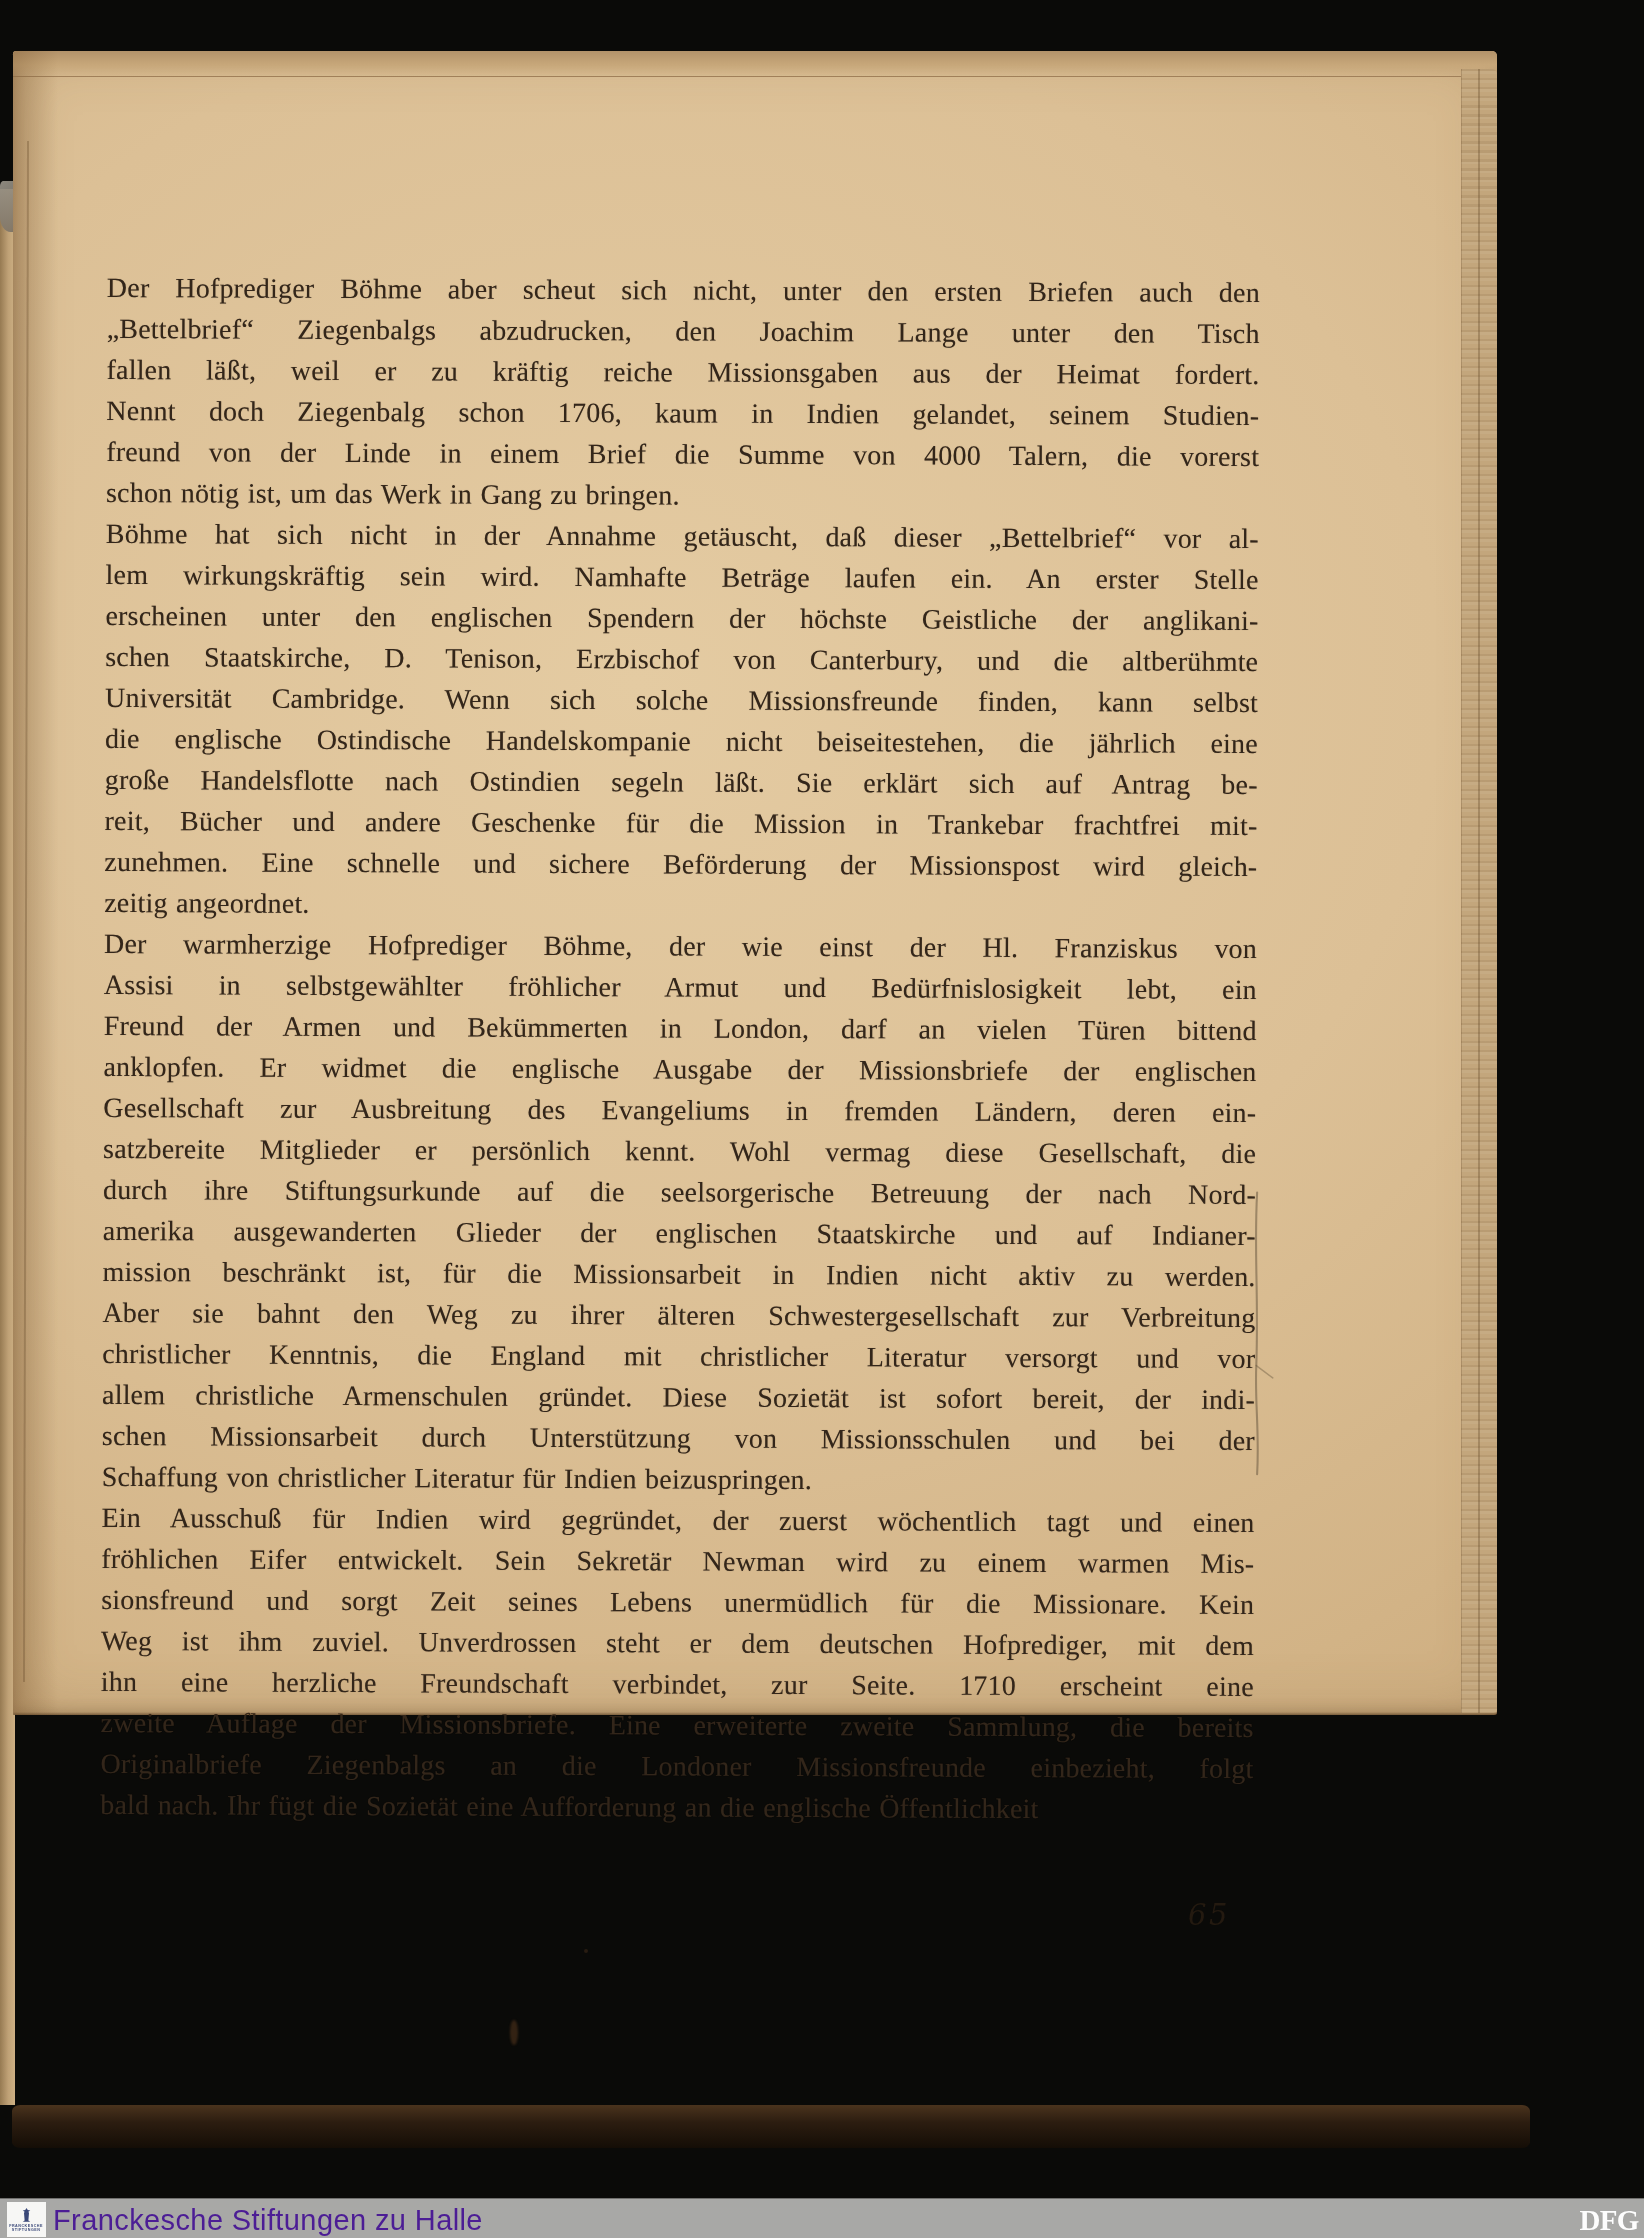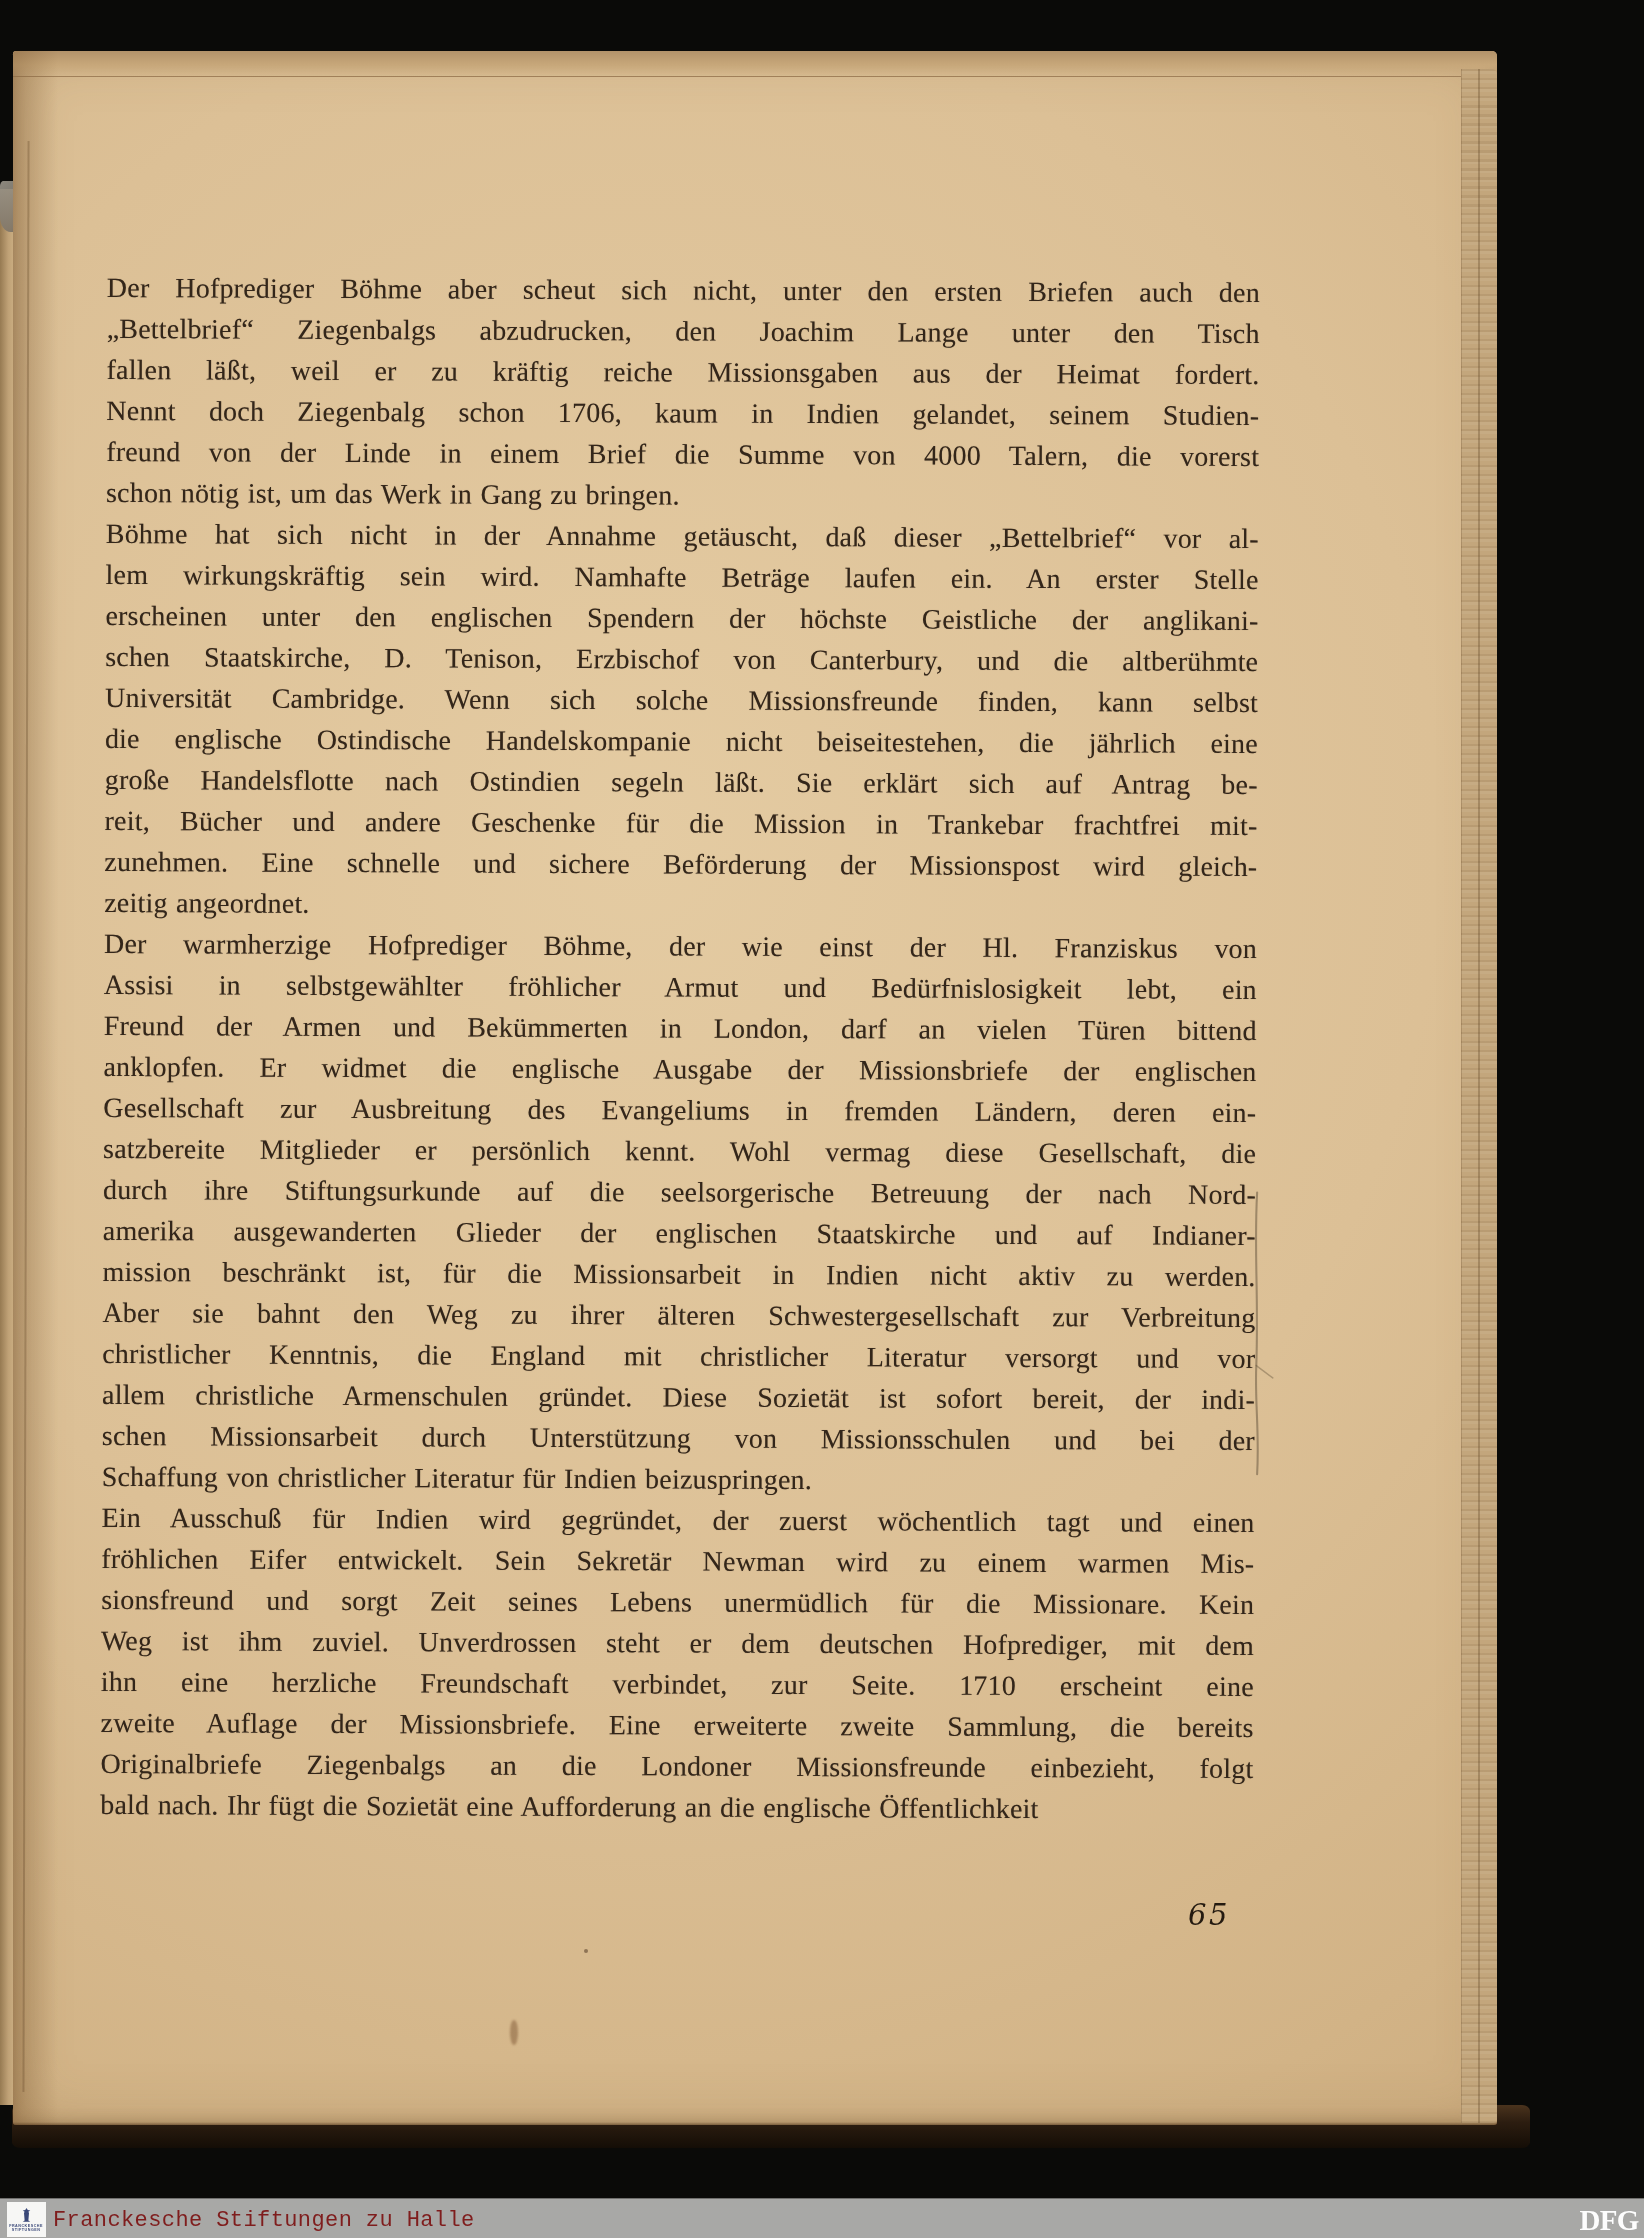--- a/index.html
+++ b/index.html
@@ -15,21 +15,21 @@
     background:linear-gradient(135deg,#9a958a,#7d7467 70%,#57503f);
     border-radius:10% 60% 40% 30%;opacity:.9;}
 
   
   .cover-strip{position:absolute;left:11.5px;top:2105px;width:1518px;height:43px;
     background:linear-gradient(to bottom,#4a3категория;);
     background:linear-gradient(to bottom,#4a331d 0%,#2c1d10 40%,#140d06 100%);
     border-radius:8.2px/5.8px;}
 
   
-  .page{position:absolute;left:13px;top:51px;width:1484px;height:2074px;
+  .page{position:absolute;left:13px;top:51px;width:1484px;height:1664px;
     background:radial-gradient(ellipse 120% 90% at 42% 38%,#e4cba2 0%,#dcc096 45%,#d2b386 75%,#c8a678 100%);
     box-shadow:inset 0 0 58px rgba(120,85,45,.28), inset 0 -5px 11.5px rgba(90,60,30,.25);
     border-radius:3.3px 5px 3.3px 3.3px;}
   .page::after{content:"";position:absolute;left:0;right:0;bottom:0;height:3.3px;
     background:linear-gradient(to top,rgba(70,45,20,.5),rgba(70,45,20,0));}
 
   .page-top-edge{position:absolute;left:0;right:0;top:0;height:25px;
     background:linear-gradient(to bottom,#b3936a 0%,#c7a77a 55%,rgba(199,167,122,0) 100%);
     border-bottom:0.8px solid rgba(110,80,45,.28);border-radius:3.3px 5px 0 0;}
 
@@ -64,21 +64,21 @@
 
   
   .footer-bar{position:absolute;left:0;top:2198px;width:1645px;height:41px;background:#a8a8a6;
     border-top:0.8px solid #6f6f6d;}
   .logo-box{position:absolute;left:6.6px;top:3.3px;width:39px;height:35px;background:#f7f7f5;
     display:flex;flex-direction:column;align-items:center;justify-content:center;gap:0.8px;}
   .logo-caption{display:flex;flex-direction:column;align-items:center;line-height:4.1px;}
   .logo-caption span{font-family:"Liberation Sans",sans-serif;font-size:3.7px;letter-spacing:0.5px;
     color:#3a4878;font-weight:bold;}
   .footer-title{position:absolute;left:53px;top:50%;transform:translateY(-50%);
-    font-family:Liberation Mono, monospace;font-size:22px;color:#7f1d1d;letter-spacing:0.4px;}
+    font-family:Liberation Sans, sans-serif;font-size:29px;color:#4c1d95;letter-spacing:0.4px;}
   .dfg{position:absolute;right:6.6px;top:50%;transform:translateY(-50%);
     font-family:Liberation Serif, serif;font-weight:bold;font-size:29px;
     color:#fdfdfd;letter-spacing:-0.8px;}
 </style>
 </head>
 <body>
 
 <div class="stage">
 
   <div class="page-sliver"></div>

